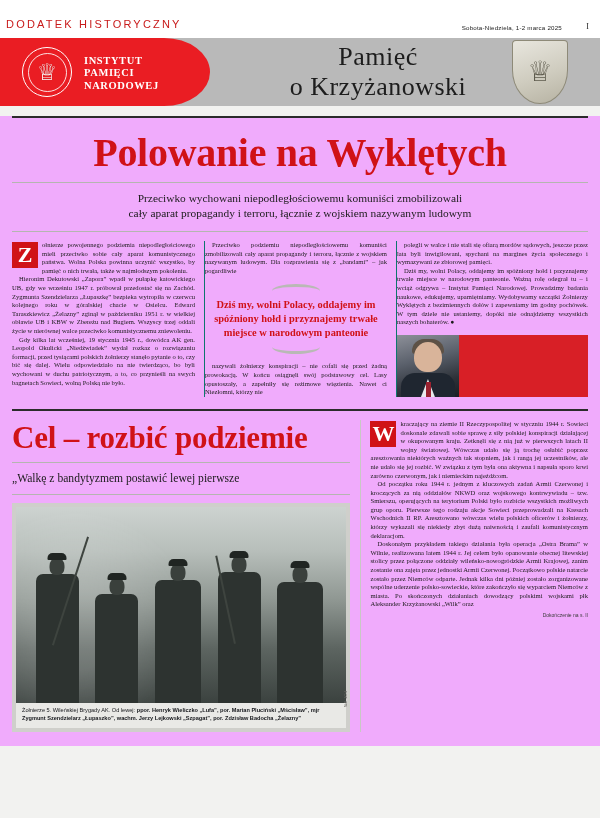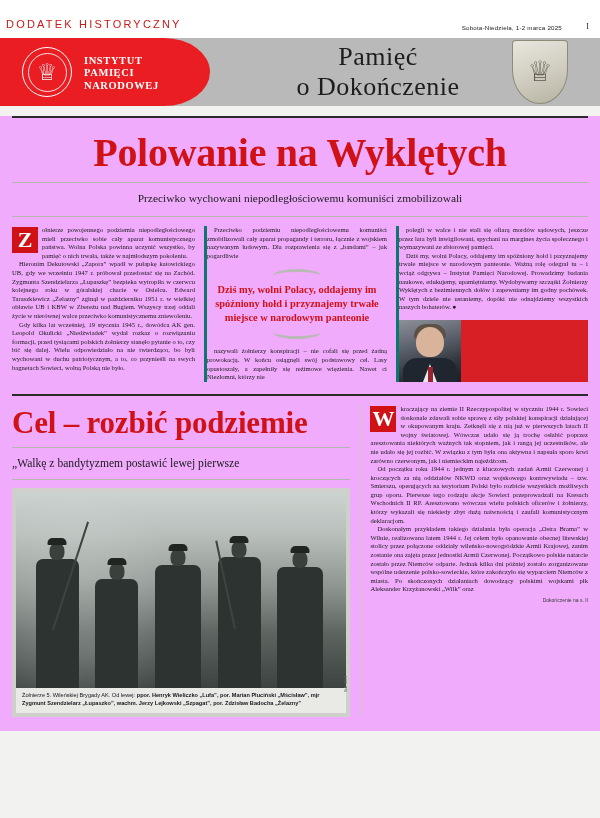--- a/index.html
+++ b/index.html
@@ -127,21 +127,21 @@
   }
   .rule-thin { height:1px; background:#b5b5b0; margin: 6px 0 9px; }
 
   
   .cols3 { display:flex; gap:0; }
   .col {
     width: 33.33%;
     padding-right: 9px;
     position: relative;
   }
-  .col + .col { border-left:3px solid #0f766e; }
+  .col + .col { border-left:1px solid #0f766e; }
   .col:last-child { padding-right:0; }
   p.body {
     font-family:"Liberation Serif", serif;
     font-size: 6.6px;
     line-height: 8.6px;
     text-align: justify;
     color:#1a1a1a;
     margin: 0 0 0 0;
     text-indent: 7px;
     hyphens: auto;
@@ -305,34 +305,35 @@
         <div class="eagle">♕</div>
       </div>
     </div>
     <div class="ipn-name">
       <div>INSTYTUT</div>
       <div>PAMIĘCI</div>
       <div>NARODOWEJ</div>
     </div>
     <div class="masthead-title">
       <div class="l1">Pamięć</div>
-      <div class="l2">o Dokończenie</div>
+      <div class="l2">o Krzyżanowski</div>
     </div>
     <div class="crest">
       <div class="crest-eagle">♕</div>
     </div>
   </div>
 
   <div class="article">
     <div class="rule-top"></div>
 
     <h1 class="headline1">Polowanie na Wyklętych</h1>
     <div class="hairline"></div>
     <div class="deck">
       <div>Przeciwko wychowani niepodległościowemu komuniści zmobilizowali</div>
+      <div>cały aparat propagandy i terroru, łącznie z wojskiem nazywanym ludowym</div>
     </div>
     <div class="rule-thin"></div>
 
     <div class="cols3">
 
       <div class="col">
         <div class="dropcap-wrap">
           <span class="dropcap">Z</span>
           <p class="body noind">ołnierze powojennego podziemia niepodległościowego mieli przeciwko sobie cały aparat komunistycznego państwa. Wolna Polska powinna uczynić wszystko, by pamięć o nich trwała, także w najmłodszym pokoleniu.</p>
         </div>

